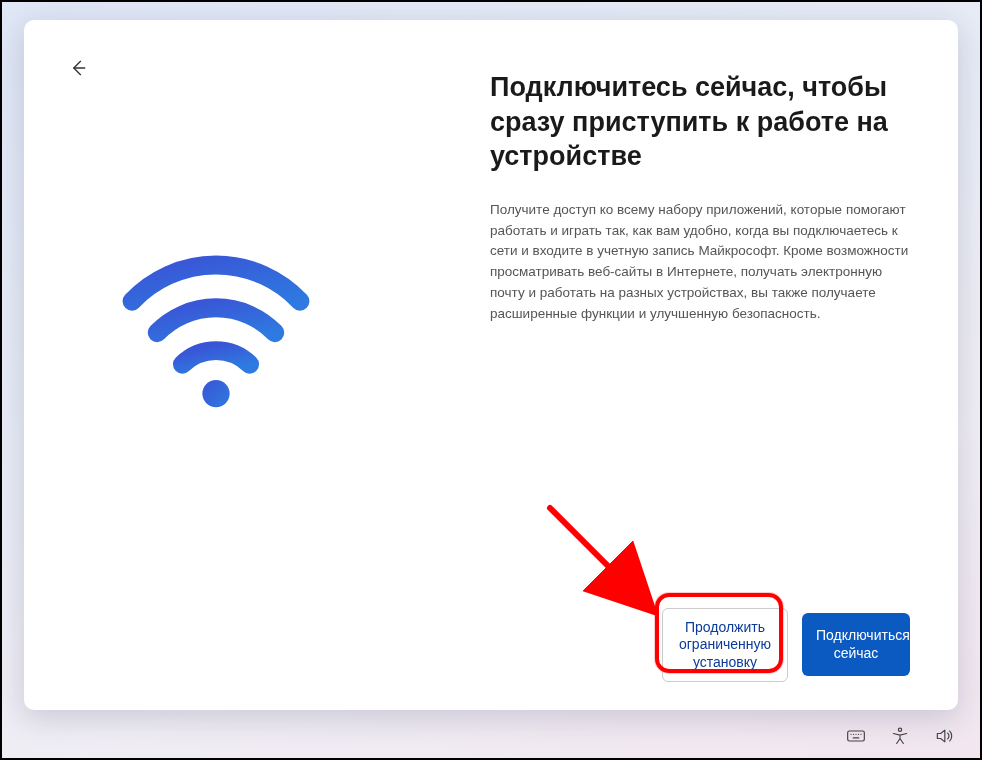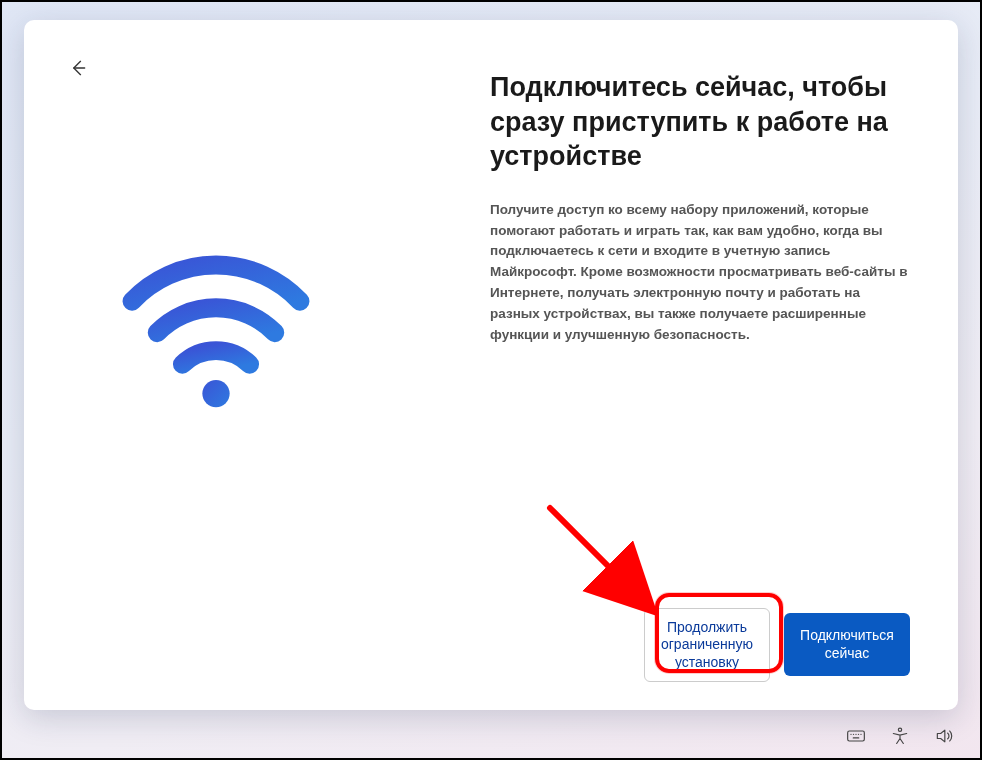--- a/index.html
+++ b/index.html
@@ -56,21 +56,20 @@
     font-size: 27px;
     font-weight: 600;
     line-height: 1.28;
     color: #1a1a1a;
     margin-bottom: 26px;
   }
   .desc {
     font-size: 13.5px;
     line-height: 1.55;
     color: #555;
-    font-weight: bold;
   }
   .footer {
     display: flex;
     justify-content: flex-end;
     gap: 14px;
     align-items: center;
     margin-top: 8px;
   }
   .btn-secondary {
     background: #fff;
@@ -88,21 +87,21 @@
   .btn-primary {
     background: #0a5ac2;
     color: #fff;
     border: none;
     border-radius: 6px;
     padding: 14px 14px;
     font-size: 14px;
     text-align: center;
     cursor: pointer;
     line-height: 1.25;
-    width: 126px;
+    width: 108px;
   }
   
   .highlight {
     position: absolute;
     border: 4px solid #ff0000;
     border-radius: 14px;
     pointer-events: none;
     box-shadow: 0 0 0 1px rgba(255,0,0,0.2);
   }
   .arrow {

